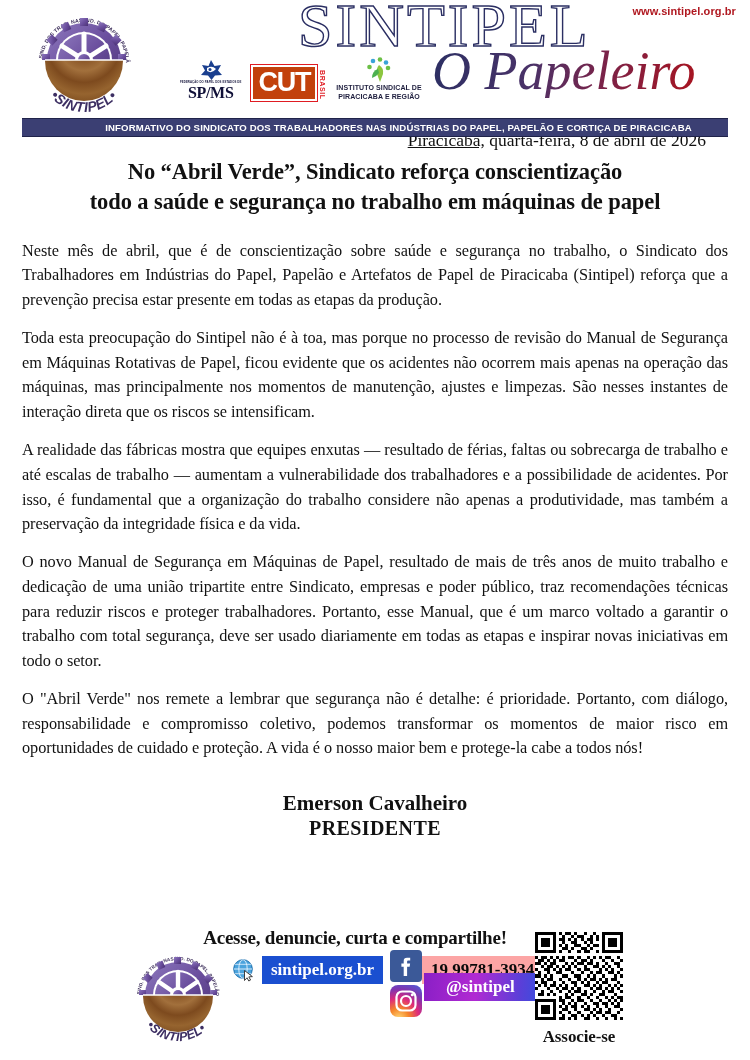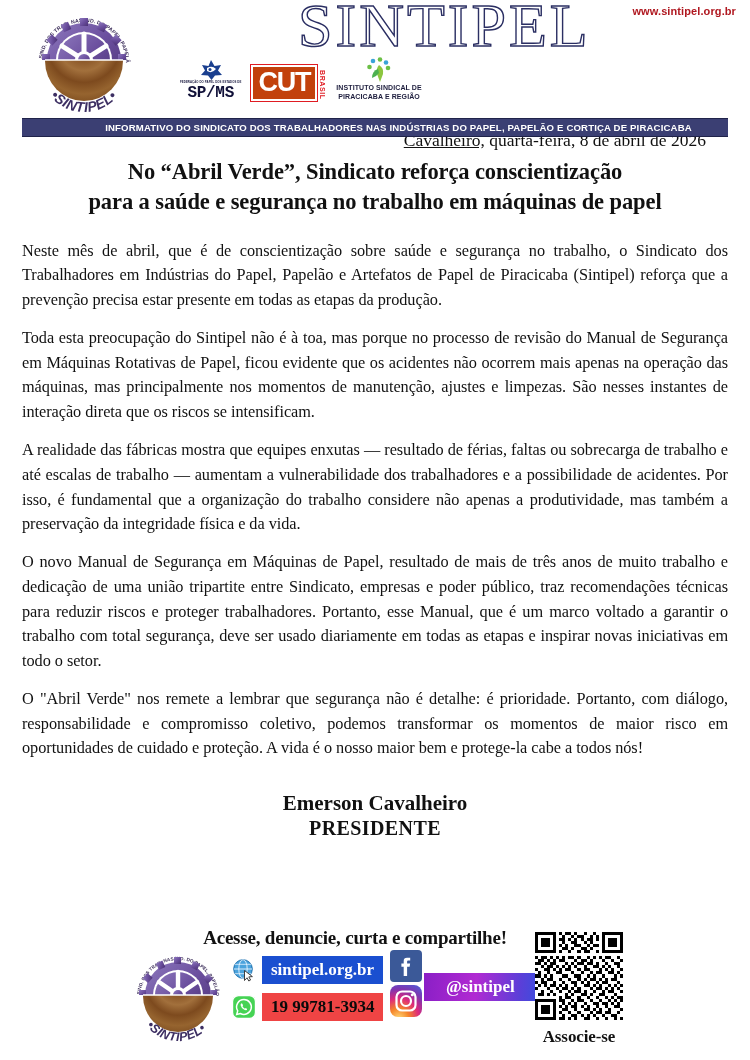--- a/index.html
+++ b/index.html
@@ -89,21 +89,21 @@
     font-family: "Liberation Sans", sans-serif;
     font-size: 2.8px;
     font-weight: bold;
     color: #14143c;
     letter-spacing: 0.1px;
     line-height: 1;
     margin-bottom: 1px;
     white-space: nowrap;
   }
   .fed-spms {
-    font-family: Liberation Mono, monospace;
+    font-family: Liberation Serif, serif;
     font-size: 16px;
     font-weight: bold;
     color: #101038;
     line-height: 1;
     letter-spacing: -0.3px;
   }
 
   .cut-logo {
     position: relative;
     display: flex;
@@ -238,35 +238,34 @@
     top: 28px;
     width: 100px;
     height: 100px;
   }
 
   .contact-grid {
     position: absolute;
     left: 232px;
     top: 36px;
     display: flex;
-    flex-direction: column;
     gap: 9px;
   }
   .contact-row { display: flex; align-items: center; gap: 6px; }
 
   .badge {
     font-family: "Liberation Serif", "DejaVu Serif", serif;
     font-weight: bold;
     font-size: 17px;
     line-height: 1;
     padding: 5px 9px 6px 9px;
     white-space: nowrap;
   }
   .badge-web { background: #1a4fd0; color: #ffffff; }
-  .badge-wpp { background: #ef4444; color: #0a0a0a; }
+  .badge-wpp { background: #fca5a5; color: #0a0a0a; }
   .badge-insta {
     background: linear-gradient(95deg, #8a1fc6 0%, #b12ad2 42%, #5a3fd8 78%, #2f53e0 100%);
     color: #ffffff;
     padding-left: 22px;
     padding-right: 32px;
   }
 
   .social-stack {
     position: absolute;
     left: 390px;
@@ -364,20 +363,21 @@
       </g>
       <line x1="27" y1="54" x2="105" y2="54" stroke="#ffffff" stroke-width="1.6"></line>
 
       <text font-family="Liberation Sans, sans-serif" font-size="14" font-weight="bold" font-style="italic" fill="#3d2f63" letter-spacing="0.4">
         <textPath href="#ringbot" startOffset="22%">•SINTIPEL•</textPath>
       </text>
     </svg>
   </div>
 
   <div class="wordmark-sintipel">SINTIPEL</div>
+  <div class="wordmark-papeleiro">O Papeleiro</div>
 
   <div class="partner-logos">
 
     <div class="partner">
       <svg width="34" height="22" viewBox="0 0 34 22" aria-hidden="true">
         <path d="M17 1 L20.5 7 L27 6 L24 11.5 L28 16 L21 16.5 L17.5 21 L14 16.5 L7 16 L11 11.5 L8 6 L14.5 7 Z" fill="#1a3f8f"></path>
         <path d="M13 9 q5 -3 9 1 q-4 5 -9 2 z" fill="#ffffff"></path>
         <circle cx="16" cy="10.5" r="1.5" fill="#1a3f8f"></circle>
       </svg>
       <div class="fed-caption">FEDERAÇÃO DO PAPEL DOS ESTADOS DE</div>
@@ -404,26 +404,26 @@
     </div>
 
   </div>
 
   <div class="banner-strip">
     <span>INFORMATIVO DO SINDICATO DOS TRABALHADORES NAS INDÚSTRIAS DO PAPEL, PAPELÃO E CORTIÇA DE PIRACICABA</span>
   </div>
 </div>
 
 <div class="dateline">
-  <span class="city">Cavalheiro,</span><span> quarta-feira, 8 de abril de 2026</span>
+  <span class="city">Piracicaba,</span><span> quarta-feira, 8 de abril de 2026</span>
 </div>
 
 <h1 class="headline">
   <div>No “Abril Verde”, Sindicato reforça conscientização</div>
-  <div>para a saúde e segurança no trabalho em máquinas de papel</div>
+  <div>todo a saúde e segurança no trabalho em máquinas de papel</div>
 </h1>
 
 <div class="article">
   <p>Neste mês de abril, que é de conscientização sobre saúde e segurança no trabalho, o Sindicato dos Trabalhadores em Indústrias do Papel, Papelão e Artefatos de Papel de Piracicaba (Sintipel) reforça que a prevenção precisa estar presente em todas as etapas da produção.</p>
   <p>Toda esta preocupação do Sintipel não é à toa, mas porque no processo de revisão do Manual de Segurança em Máquinas Rotativas de Papel, ficou evidente que os acidentes não ocorrem mais apenas na operação das máquinas, mas principalmente nos momentos de manutenção, ajustes e limpezas. São nesses instantes de interação direta que os riscos se intensificam.</p>
   <p>A realidade das fábricas mostra que equipes enxutas — resultado de férias, faltas ou sobrecarga de trabalho e até escalas de trabalho — aumentam a vulnerabilidade dos trabalhadores e a possibilidade de acidentes. Por isso, é fundamental que a organização do trabalho considere não apenas a produtividade, mas também a preservação da integridade física e da vida.</p>
   <p>O novo Manual de Segurança em Máquinas de Papel, resultado de mais de três anos de muito trabalho e dedicação de uma união tripartite entre Sindicato, empresas e poder público, traz recomendações técnicas para reduzir riscos e proteger trabalhadores. Portanto, esse Manual, que é um marco voltado a garantir o trabalho com total segurança, deve ser usado diariamente em todas as etapas e inspirar novas iniciativas em todo o setor.</p>
   <p>O "Abril Verde" nos remete a lembrar que segurança não é detalhe: é prioridade.  Portanto, com diálogo, responsabilidade e compromisso coletivo, podemos transformar os momentos de maior risco em oportunidades de cuidado e proteção. A vida é o nosso maior bem e protege-la cabe a todos nós!</p>
 
   <div class="signature">

